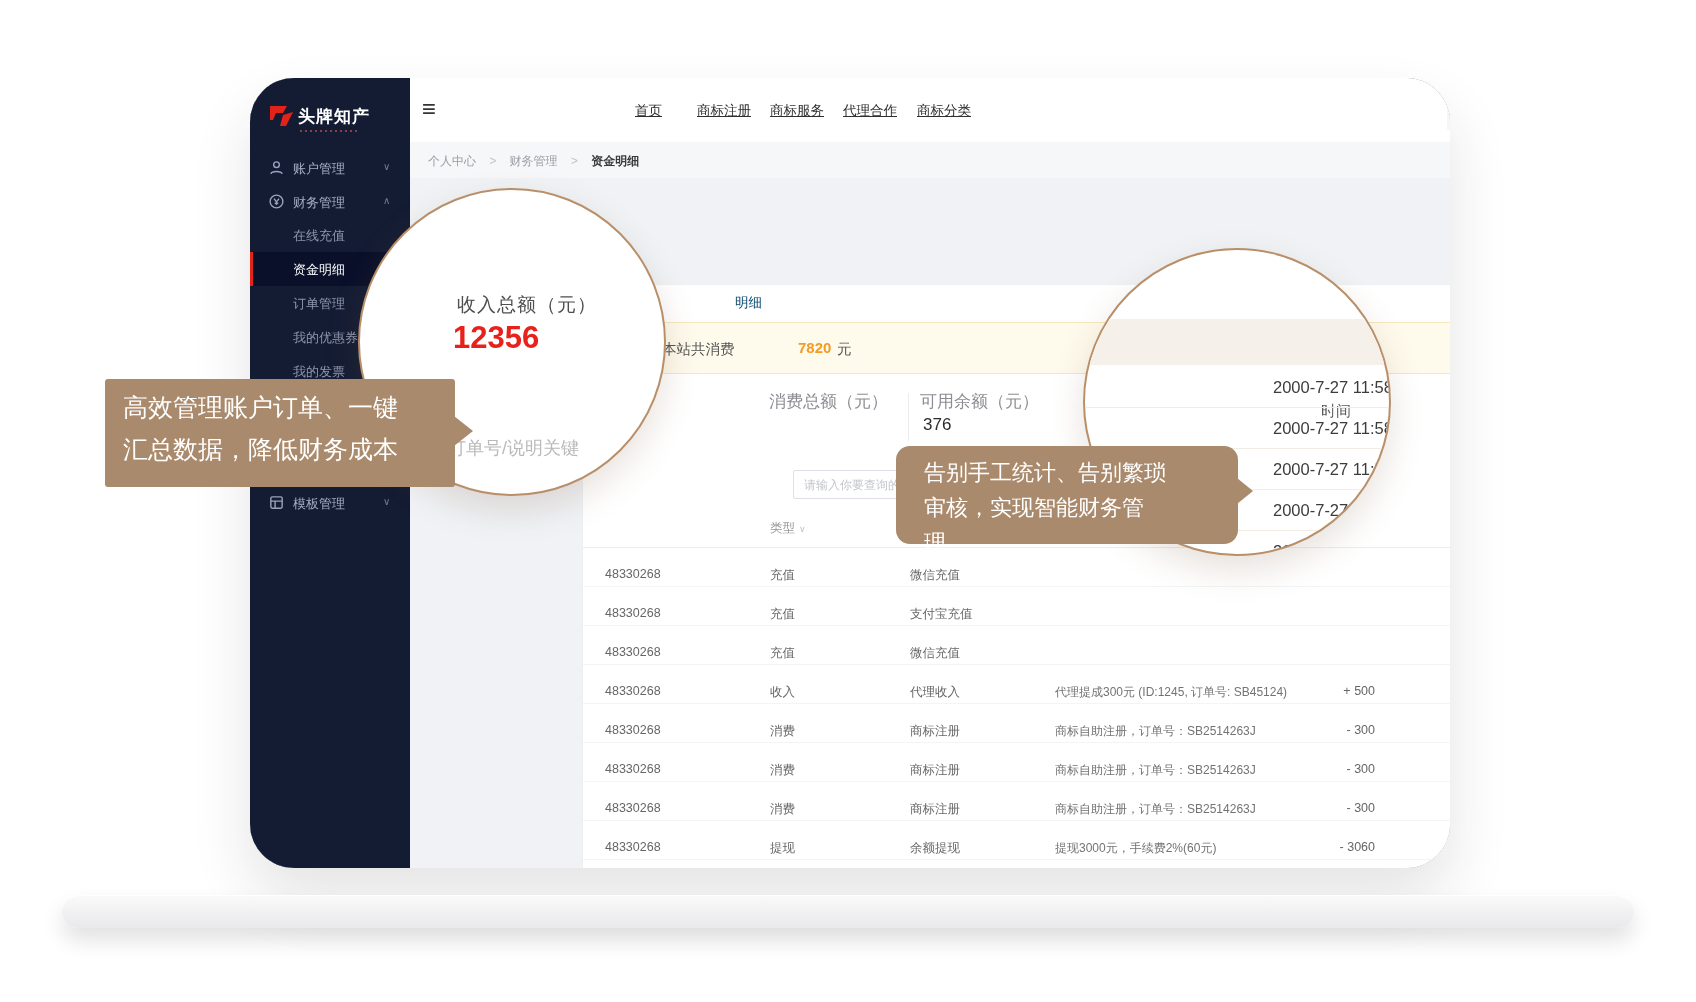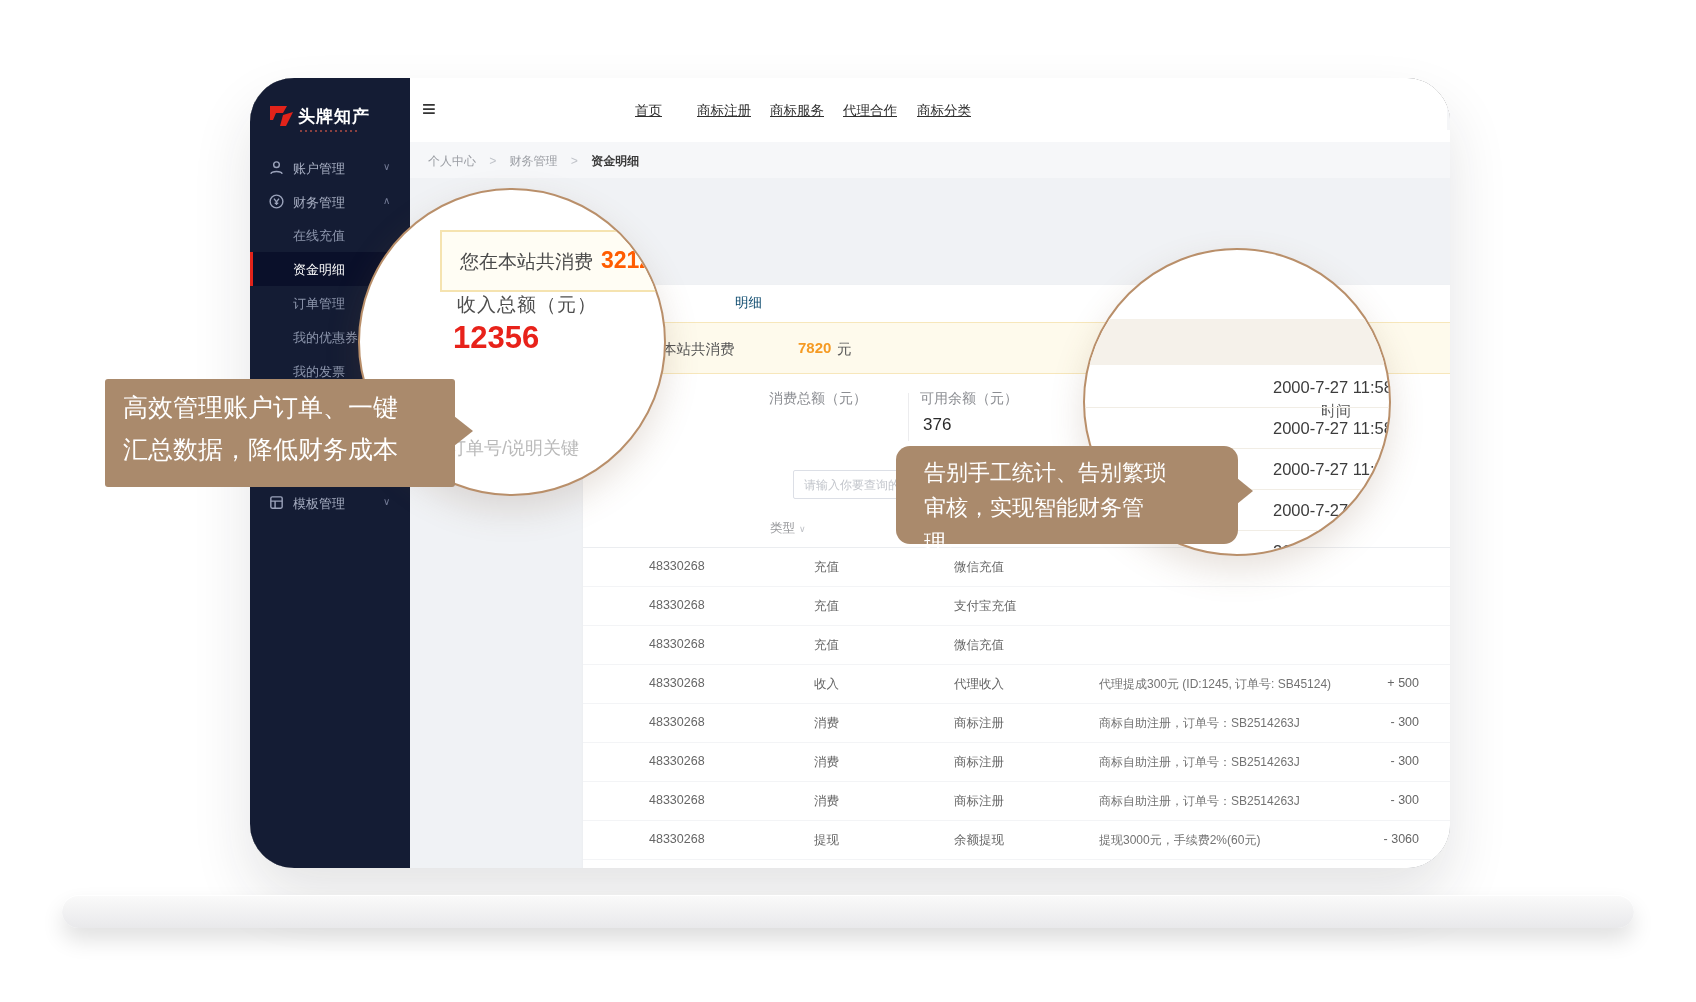--- a/index.html
+++ b/index.html
@@ -49,40 +49,40 @@
         overflow:hidden;box-shadow:0 1px 3px rgba(0,0,0,.04);}
   .tab-active{position:absolute;left:17px;top:8px;font-size:14px;color:#e2231a;font-weight:bold;white-space:nowrap;}
   .tab-underline{position:absolute;left:17px;top:30px;width:54px;height:2px;background:#e2231a;}
   .tab-frag{position:absolute;left:152px;top:9px;font-size:13.5px;color:#0c4a6e;white-space:nowrap;}
 
   .banner{position:absolute;left:17px;top:37px;width:984px;height:50px;background:#fefaec;border:1px solid #f7e7bb;}
   .banner .lbl{position:absolute;left:32px;top:17px;font-size:14.5px;color:#555;}
   .banner .amt{position:absolute;left:197px;top:16px;font-size:15px;font-weight:bold;color:#f59a23;}
   .banner .unit{position:absolute;left:236px;top:17px;font-size:14.5px;color:#555;}
 
-  .stat-lbl{font-size:14px;color:#8b8d92;white-space:nowrap;text-align:right;}
+  .stat-lbl{font-size:17px;color:#8b8d92;white-space:nowrap;text-align:right;}
   .stat-val{font-size:17px;font-weight:normal;color:#2b2b2b;}
   .stat-div{position:absolute;left:325px;top:108px;width:1px;height:48px;background:#ececee;}
 
   .time-input{position:absolute;left:210px;top:185px;width:160px;height:29px;border:1px solid #dcdfe6;border-radius:2px;
               background:#fff;font-size:12px;color:#bfbfbf;padding:0 26px 0 10px;outline:none;box-sizing:border-box;
               font-family:"Liberation Sans",sans-serif;}
   .time-input::placeholder{color:#c3c6cc;}
   .cal-icon{position:absolute;left:351px;top:193px;width:11px;height:11px;border:1px solid #c3c6cc;border-radius:1px;}
   .cal-icon:before{content:"";position:absolute;left:0;top:2px;width:11px;height:1px;background:#c3c6cc;}
   .btn-search{position:absolute;left:390px;top:185px;width:57px;height:29px;background:#e2231a;color:#fff;border:0;
               border-radius:2px;font-size:12.5px;font-family:"Liberation Sans",sans-serif;}
   .btn-export{position:absolute;left:458px;top:185px;width:55px;height:29px;background:#fff;color:#e2231a;
               border:1px solid #e2231a;border-radius:2px;font-size:12.5px;box-sizing:border-box;font-family:"Liberation Sans",sans-serif;}
 
   .thead{position:absolute;left:0;top:222px;width:1017px;height:40px;border-bottom:1px solid #ebedf0;}
   .th{position:absolute;top:13px;font-size:12.5px;color:#98999c;white-space:nowrap;}
   .sort{font-size:9px;color:#bfc1c6;margin-left:4px;}
   .tr{position:absolute;left:0;width:1017px;height:39px;border-bottom:1px solid #f3f4f6;}
-  .td{position:absolute;top:12px;font-size:12.5px;color:#666;white-space:nowrap;margin-left:44px;}
+  .td{position:absolute;top:20px;font-size:12.5px;color:#666;white-space:nowrap;}
   .c-order{left:22px;}  .c-type{left:187px;}  .c-proj{left:327px;}
   .c-desc{left:472px;font-size:12px;color:#737373;}
   .c-amt{left:662px;width:130px;text-align:right;}
   .c-bal{left:812px;width:120px;text-align:right;}
 
   
   .lens{position:absolute;width:304px;height:304px;border-radius:50%;background:#fff;border:2px solid #b98f6a;
         overflow:hidden;box-shadow:0 14px 34px rgba(120,90,60,.18);}
   .lens1{left:358px;top:188px;}
   .lens2{left:1083px;top:248px;}
@@ -298,25 +298,20 @@
 
           </div>
 
         </div>
       </div>
 
     </div>
   </div>
 
   <div class="lens lens1">
-    <div class="lz-banner">
-      <div class="abs nowrap" style="left:18px;top:15px;">
-        <span class="l">您在本站共消费</span><span class="a">32124</span>
-      </div>
-    </div>
     <div class="lz-statlbl nowrap">收入总额（元）</div>
     <div class="lz-statval nowrap">12356</div>
     <div class="lz-input">订单号/说明关键</div>
   </div>
 
   <div class="lens lens2">
     <div class="lz-head">
       <span class="lz-headlbl">时间</span>
     </div>
     <div class="lz-row" style="top:128px;">2000-7-27 11:58:03</div>

